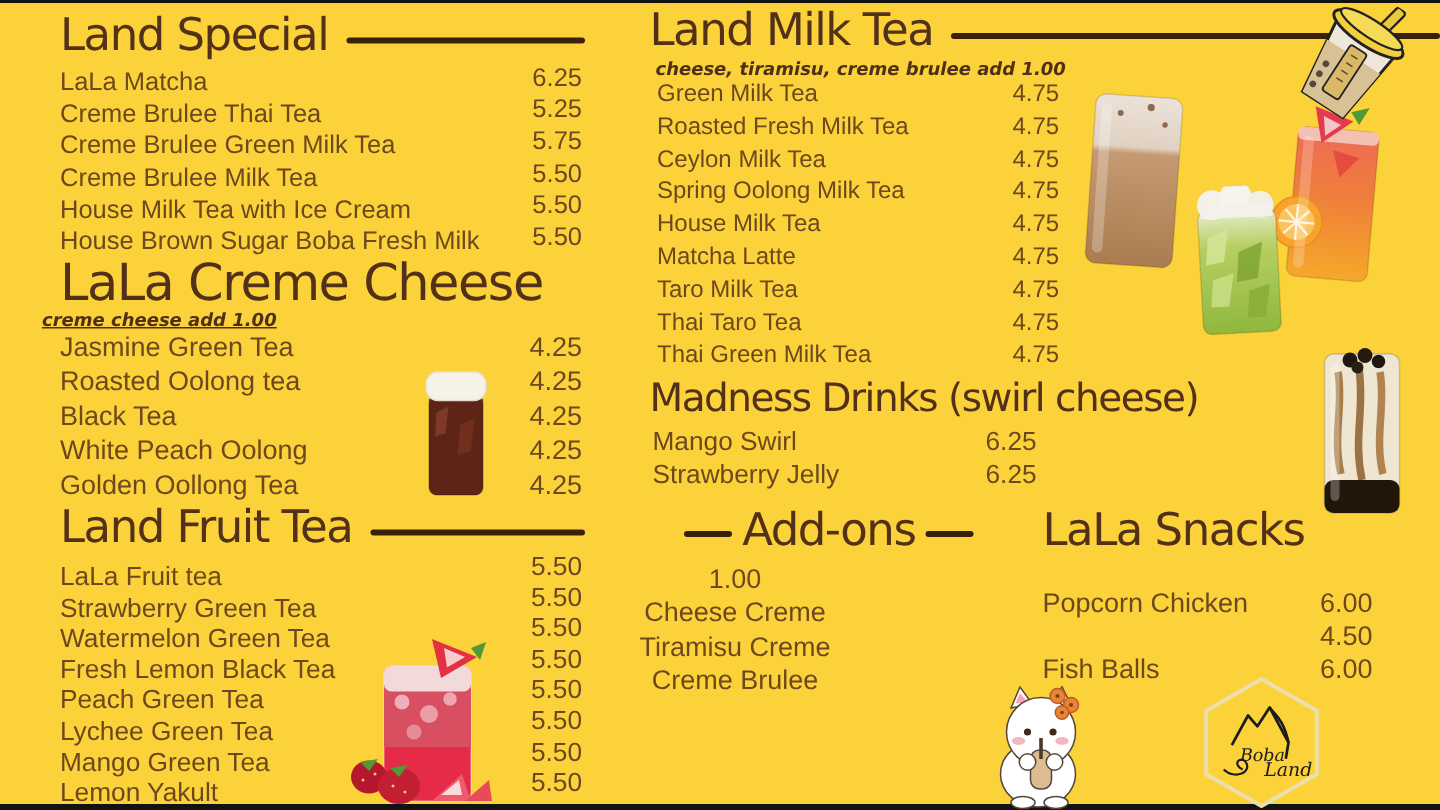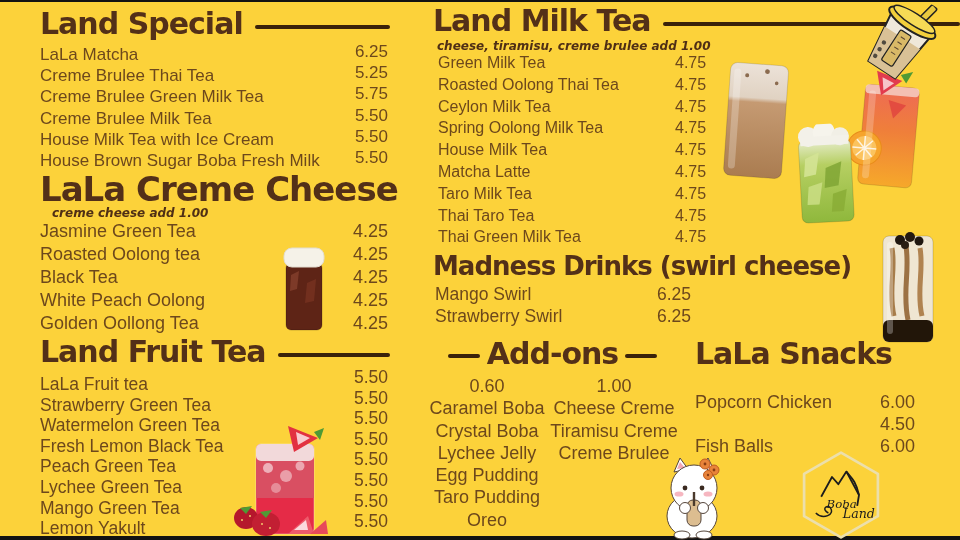--- a/index.html
+++ b/index.html
@@ -1,19 +1,19 @@
 <!DOCTYPE html>
 <html><head>
 <meta charset="utf-8">
 <style>
   html,body{margin:0;padding:0;background:#888;}
   .stage{position:relative;width:960px;height:540px;background:#fcd23a;overflow:hidden;
          font-family:"Liberation Sans",sans-serif;color:#6d481c;}
   .edgebar{position:absolute;left:0;width:100%;background:#121212;}
-  .sec-title{font-family:"DejaVu Sans",sans-serif;font-weight:700;color:#533018;
+  .sec-title{font-family:"DejaVu Sans",sans-serif;font-weight:400;color:#533018;
              letter-spacing:-1px;white-space:nowrap;}
   .title-flex{display:flex;align-items:center;gap:12px;}
   .rule{flex:1;height:4px;background:#3a220a;margin-top:6px;border-radius:2px;}
   .note{font-family:"DejaVu Sans",sans-serif;font-style:italic;font-weight:700;
         font-size:12px;color:#4f2f15;}
   .items{position:absolute;}
   .row{position:relative;display:flex;justify-content:space-between;align-items:baseline;}
   .row .nm{white-space:nowrap;}
   .row .pr{white-space:nowrap;}
   
@@ -72,21 +72,21 @@
         <span class="nm">House Milk Tea with Ice Cream</span>
         <span class="pr">5.50</span>
       </div>
     <div class="row">
         <span class="nm">House Brown Sugar Boba Fresh Milk</span>
         <span class="pr">5.50</span>
       </div>
   </div>
 
   <div class="sec-title" style="position:absolute;left:40px;top:169px;font-size:34px;">LaLa Creme Cheese</div>
-  <div class="note" style="position:absolute;left:52px;top:206px;">creme cheese add 1.00</div>
+  <div class="note" style="position:absolute;left:28px;top:206px;text-decoration:underline;">creme cheese add 1.00</div>
 
   <div class="items cc-items" style="left:40px;top:221px;width:348px;">
     <div class="row">
         <span class="nm">Jasmine Green Tea</span>
         <span class="pr">4.25</span>
       </div>
     <div class="row">
         <span class="nm">Roasted Oolong tea</span>
         <span class="pr">4.25</span>
       </div>
@@ -145,53 +145,44 @@
   </div>
 
   <div class="title-flex" style="position:absolute;left:433px;top:3px;width:527px;text-align:right;">
     <span class="sec-title" style="font-size:30px;">Land Milk Tea</span>
     <span class="rule"></span>
   </div>
   <div class="note" style="position:absolute;left:437px;top:39px;">cheese, tiramisu, creme brulee add 1.00</div>
 
   <div class="items mt-items" style="left:438px;top:54px;width:290px;">
     <div class="row"><span class="nm">Green Milk Tea</span><span class="pr">4.75</span></div>
-    <div class="row"><span class="nm">Roasted Oolong Thai Tea</span><span class="pr">4.75</span></div>
+    <div class="row"><span class="nm">Roasted Fresh Milk Tea</span><span class="pr">4.75</span></div>
     <div class="row"><span class="nm">Ceylon Milk Tea</span><span class="pr">4.75</span></div>
     <div class="row"><span class="nm">Spring Oolong Milk Tea</span><span class="pr">4.75</span></div>
     <div class="row"><span class="nm">House Milk Tea</span><span class="pr">4.75</span></div>
     <div class="row"><span class="nm">Matcha Latte</span><span class="pr">4.75</span></div>
     <div class="row"><span class="nm">Taro Milk Tea</span><span class="pr">4.75</span></div>
     <div class="row"><span class="nm">Thai Taro Tea</span><span class="pr">4.75</span></div>
     <div class="row"><span class="nm">Thai Green Milk Tea</span><span class="pr">4.75</span></div>
   </div>
 
   <div class="sec-title" style="position:absolute;left:433px;top:251px;font-size:26px;">Madness Drinks (swirl cheese)</div>
 
   <div class="items md-items" style="left:435px;top:284px;width:300px;">
     <div class="row"><span class="nm">Mango Swirl</span><span class="pr">6.25</span></div>
-    <div class="row"><span class="nm">Strawberry Swirl</span><span class="pr">6.25</span></div>
+    <div class="row"><span class="nm">Strawberry Jelly</span><span class="pr">6.25</span></div>
   </div>
 
   <div style="position:absolute;left:425px;top:336px;width:255px;">
     <div class="addons-title">
       <span class="dash"></span>
       <span class="sec-title" style="font-size:30px;">Add-ons</span>
       <span class="dash"></span>
     </div>
     <div class="addon-cols">
-      <div class="addon-col" style="width:124px;">
-        <div class="colprice">0.60</div>
-        <div>Caramel Boba</div>
-        <div>Crystal Boba</div>
-        <div>Lychee Jelly</div>
-        <div>Egg Pudding</div>
-        <div>Taro Pudding</div>
-        <div>Oreo</div>
-      </div>
       <div class="addon-col" style="width:130px;">
         <div class="colprice">1.00</div>
         <div>Cheese Creme</div>
         <div>Tiramisu Creme</div>
         <div>Creme Brulee</div>
       </div>
     </div>
   </div>
 
   <div class="sec-title" style="position:absolute;left:695px;top:336px;font-size:30px;">LaLa Snacks</div>

